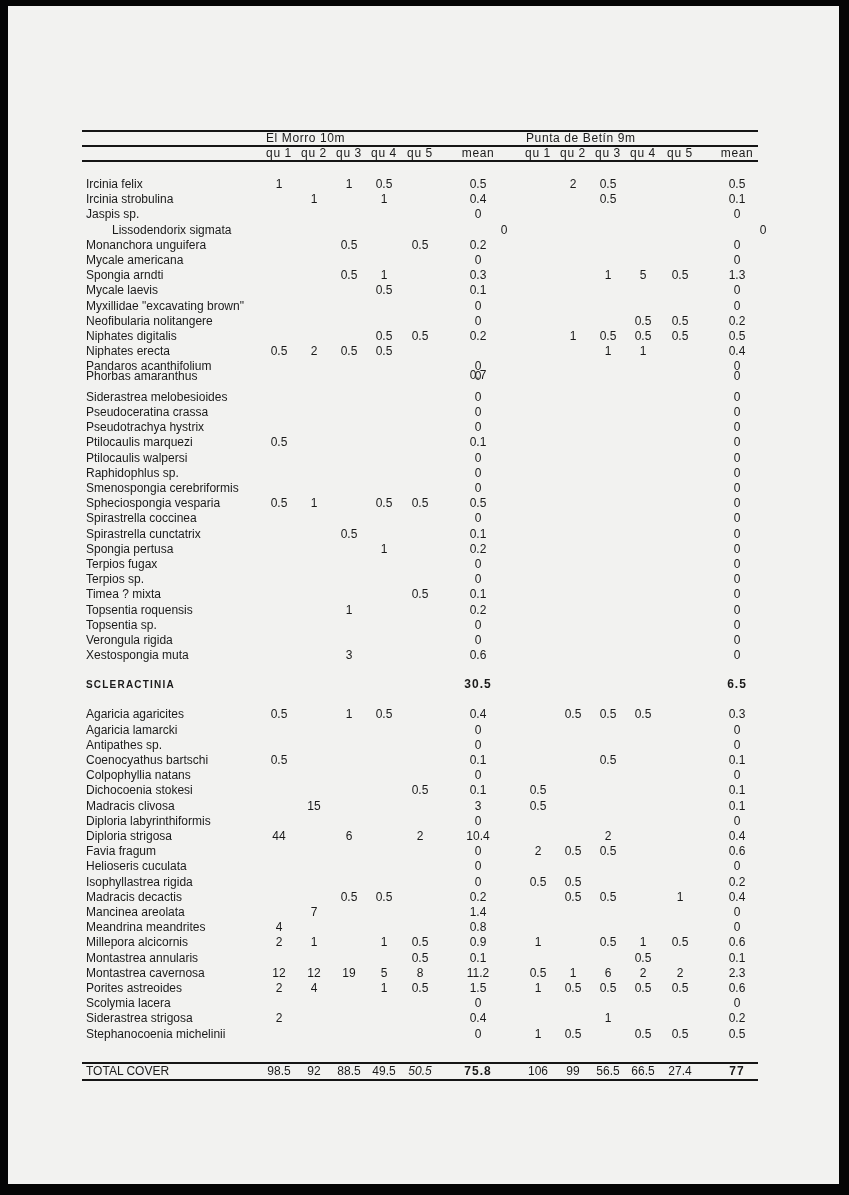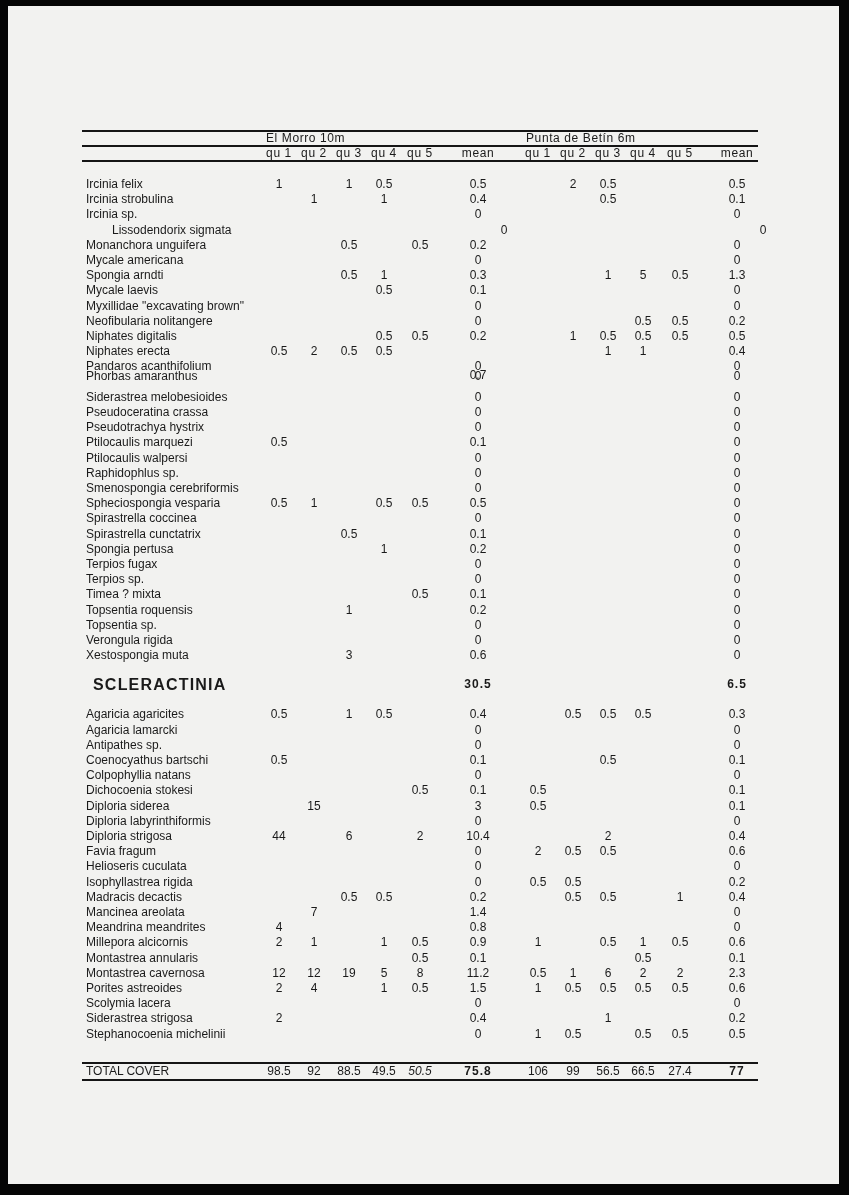--- a/index.html
+++ b/index.html
@@ -30,31 +30,31 @@
     position: absolute; left: 0; width: 676px; height: 15px;
     line-height: 15px;
   }
   .cell {
     position: absolute; top: 0; white-space: nowrap;
   }
   .species { left: 4px; text-align: left; }
   .num { width: 40px; text-align: center; }
   .hdr { letter-spacing: 0.6px; font-size: 12px; }
   .bold { font-weight: bold; letter-spacing: 1px; }
-  .section-title { font-weight: bold; letter-spacing: 1.2px; font-size: 16px; margin-left: 7px; }
+  .section-title { font-weight: bold; letter-spacing: 1.2px; font-size: 10px; }
 </style>
 </head>
 <body>
 
 <div class="page">
   <div class="table" id="tbl">
     <div class="rule thick" style="top:6px"></div>
     <div class="row" style="top:7px">
       <span class="cell hdr" style="left:184px">El Morro  10m</span>
-      <span class="cell hdr" style="left:444px">Punta  de  Betín  6m</span>
+      <span class="cell hdr" style="left:444px">Punta  de  Betín  9m</span>
     </div>
     <div class="rule thin" style="top:21px"></div>
     <div class="row hdr" id="colhdr" style="top:22px">
         <span class="cell num hdr" style="left: 177px;">qu 1</span>
         <span class="cell num hdr" style="left: 212px;">qu 2</span>
         <span class="cell num hdr" style="left: 247px;">qu 3</span>
         <span class="cell num hdr" style="left: 282px;">qu 4</span>
         <span class="cell num hdr" style="left: 318px;">qu 5</span>
         <span class="cell num hdr" style="left: 376px;">mean</span>
         <span class="cell num hdr" style="left: 436px;">qu 1</span>
@@ -90,21 +90,21 @@
           <span class="cell num" style="left: 318px;"></span>
           <span class="cell num" style="left: 376px;">0.4</span>
           <span class="cell num" style="left: 436px;"></span>
           <span class="cell num" style="left: 471px;"></span>
           <span class="cell num" style="left: 506px;">0.5</span>
           <span class="cell num" style="left: 541px;"></span>
           <span class="cell num" style="left: 578px;"></span>
           <span class="cell num" style="left: 635px;">0.1</span>
         </div>
         <div class="row" style="top: 83.4px;">
-          <span class="cell species">Ircinia sp.</span>
+          <span class="cell species">Jaspis sp.</span>
           <span class="cell num" style="left: 177px;"></span>
           <span class="cell num" style="left: 212px;"></span>
           <span class="cell num" style="left: 247px;"></span>
           <span class="cell num" style="left: 282px;"></span>
           <span class="cell num" style="left: 318px;"></span>
           <span class="cell num" style="left: 376px;">0</span>
           <span class="cell num" style="left: 436px;"></span>
           <span class="cell num" style="left: 471px;"></span>
           <span class="cell num" style="left: 506px;"></span>
           <span class="cell num" style="left: 541px;"></span>
@@ -635,21 +635,21 @@
           <span class="cell num" style="left: 318px;">0.5</span>
           <span class="cell num" style="left: 376px;">0.1</span>
           <span class="cell num" style="left: 436px;">0.5</span>
           <span class="cell num" style="left: 471px;"></span>
           <span class="cell num" style="left: 506px;"></span>
           <span class="cell num" style="left: 541px;"></span>
           <span class="cell num" style="left: 578px;"></span>
           <span class="cell num" style="left: 635px;">0.1</span>
         </div>
         <div class="row" style="top: 674.6px;">
-          <span class="cell species">Diploria siderea</span>
+          <span class="cell species">Madracis clivosa</span>
           <span class="cell num" style="left: 177px;"></span>
           <span class="cell num" style="left: 212px;">15</span>
           <span class="cell num" style="left: 247px;"></span>
           <span class="cell num" style="left: 282px;"></span>
           <span class="cell num" style="left: 318px;"></span>
           <span class="cell num" style="left: 376px;">3</span>
           <span class="cell num" style="left: 436px;">0.5</span>
           <span class="cell num" style="left: 471px;"></span>
           <span class="cell num" style="left: 506px;"></span>
           <span class="cell num" style="left: 541px;"></span>

